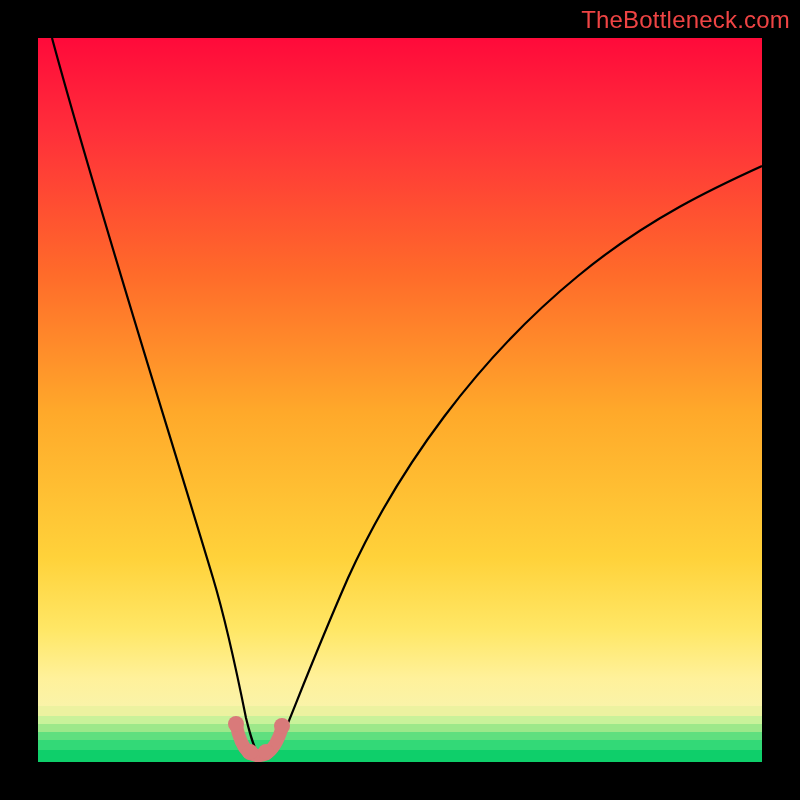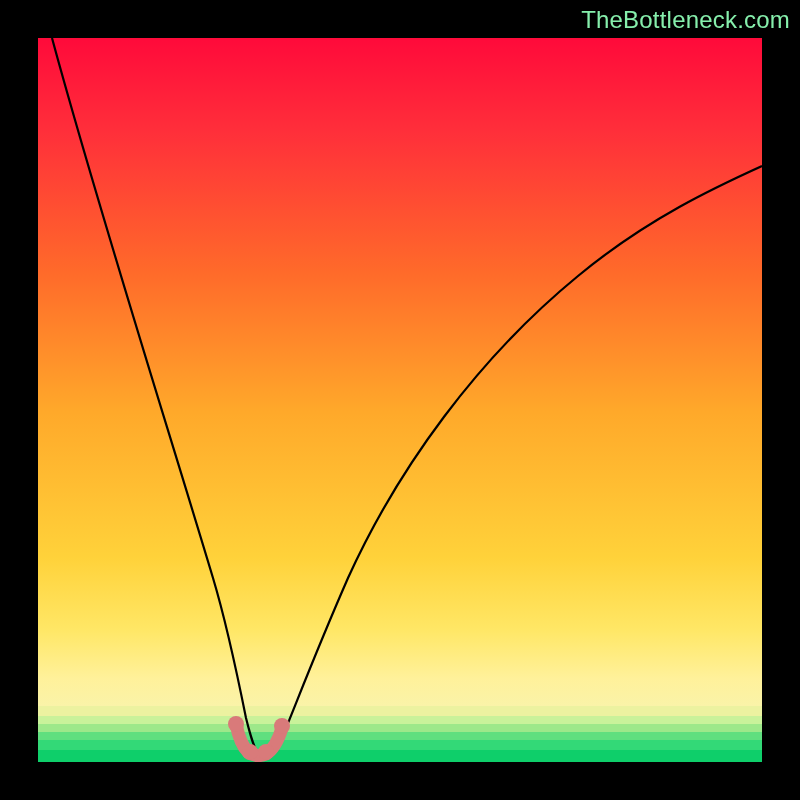--- a/index.html
+++ b/index.html
@@ -16,21 +16,21 @@
     top: 0;
     left: 0;
     width: 800px;
     height: 800px;
     background: #000;
   }
   .watermark {
     position: absolute;
     top: 6px;
     right: 10px;
-    color: #86efac;
+    color: #ef4444;
     font-size: 24px;
     font-weight: 400;
     letter-spacing: 0.2px;
     z-index: 20;
   }
   .plot {
     position: absolute;
     left: 38px;
     top: 38px;
     width: 724px;

